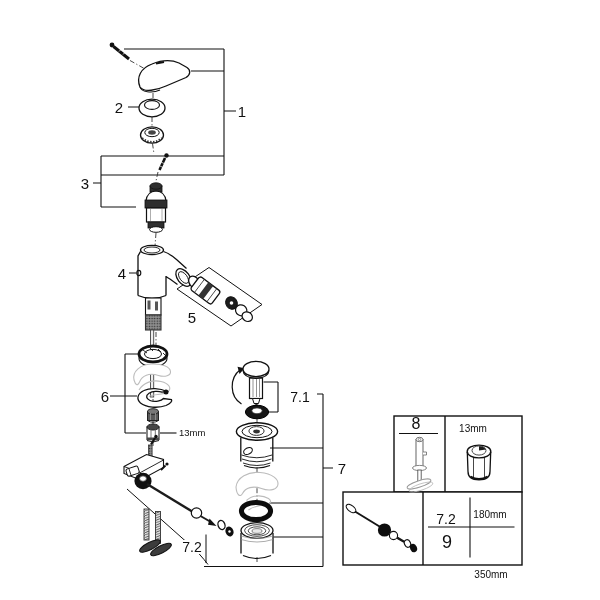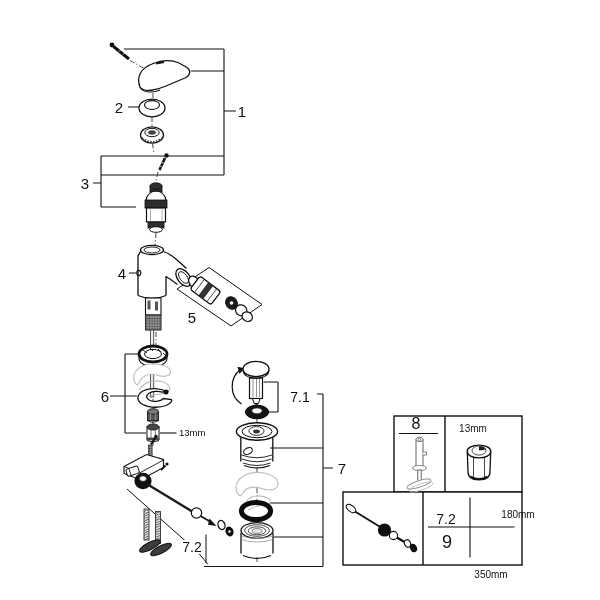--- a/index.html
+++ b/index.html
@@ -283,17 +283,17 @@
 <div class="lbl" style="left:105px;top:396px">6</div>
 <div class="lbl" style="left:342px;top:468px">7</div>
 <div class="lbl small" style="left:300px;top:397px">7.1</div>
 <div class="lbl small gap" style="left:192px;top:547px">7.2</div>
 <div class="lbl mm" style="left:179px;top:432.5px">13mm</div>
 
 <div class="lbl big8" style="left:416px;top:424px">8</div>
 <div class="lbl mm-c" style="left:473px;top:429px">13mm</div>
 
 <div class="lbl small" style="left:446px;top:519px">7.2</div>
-<div class="lbl mm-c" style="left:518px;top:515px">180mm</div>
+<div class="lbl mm-c" style="left:490px;top:515px">180mm</div>
 <div class="lbl big9" style="left:447px;top:542px">9</div>
 <div class="lbl mm-c" style="left:491px;top:575px">350mm</div>
 
 </div>
 
 </body></html>

